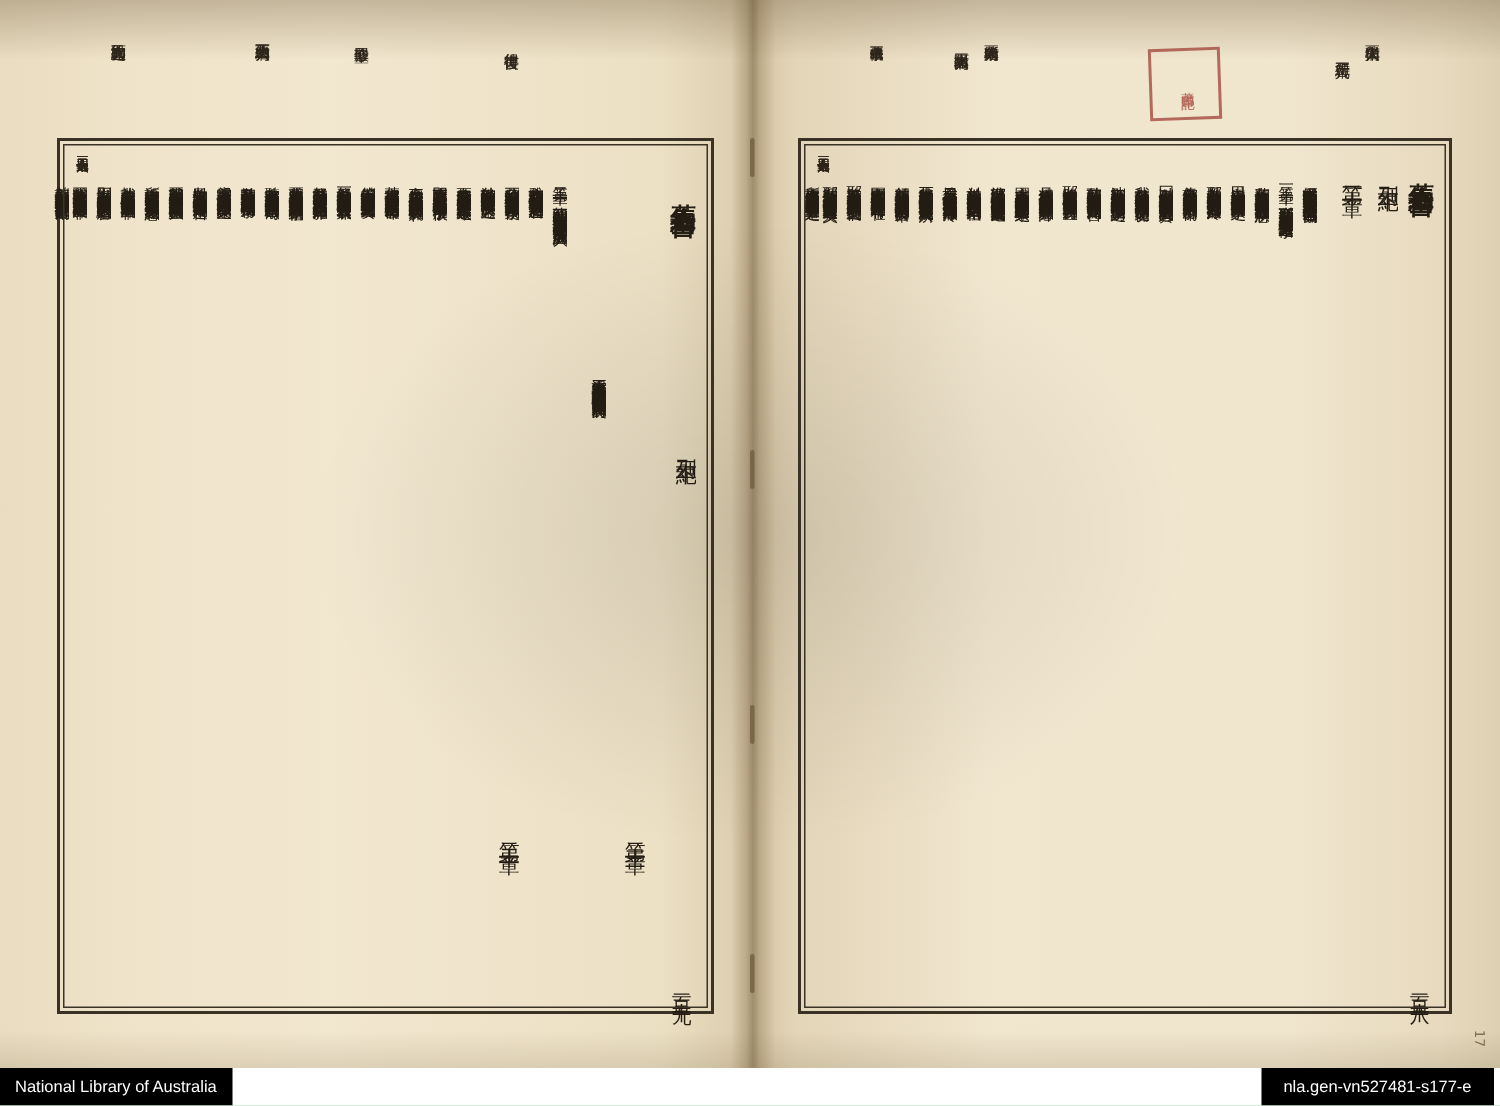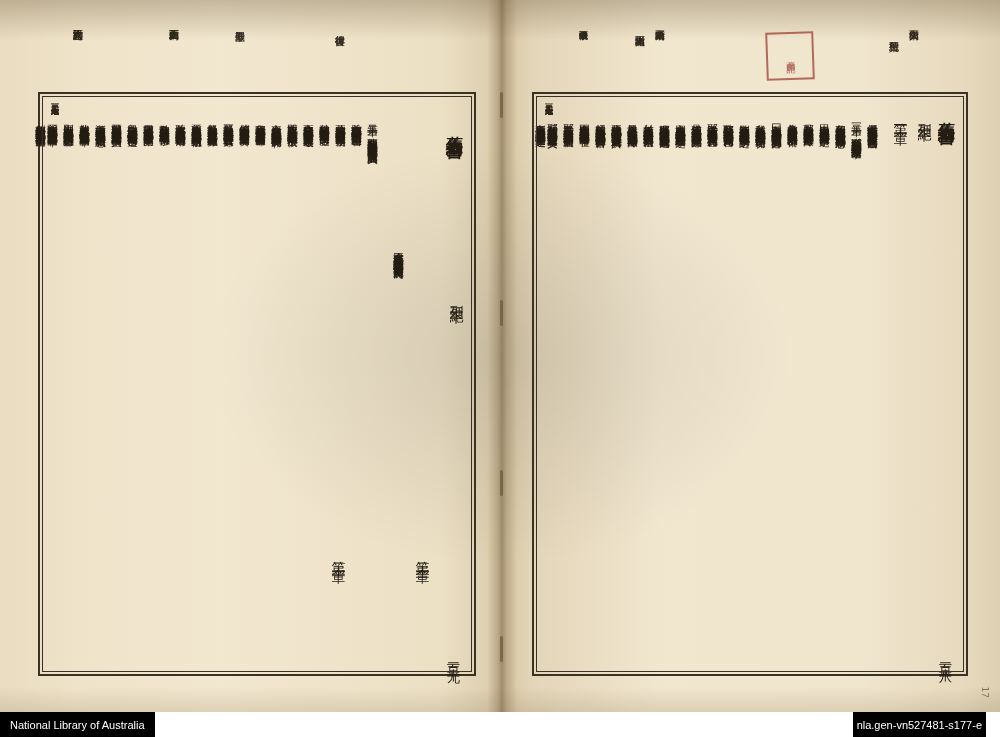--- a/index.html
+++ b/index.html
@@ -190,21 +190,21 @@
     top: 0;
     height: 25px;
     background: #000000;
     color: #ffffff;
     font-family: "Liberation Sans", sans-serif;
     font-size: 11px;
     display: flex;
     align-items: center;
   }
   .footer-left { left: 0; padding: 0 10px; }
-  .footer-right { right: 14px; padding: 0 4px; }
+  .footer-right { right: 4px; padding: 0 15px; }
 </style>
 </head>
 <body>
 
 <div id="page">
 
   <div class="book-photo"></div>
   <div class="book-shadow-top"></div>
   <div class="book-shadow-bottom"></div>
   <div class="gutter"></div>

